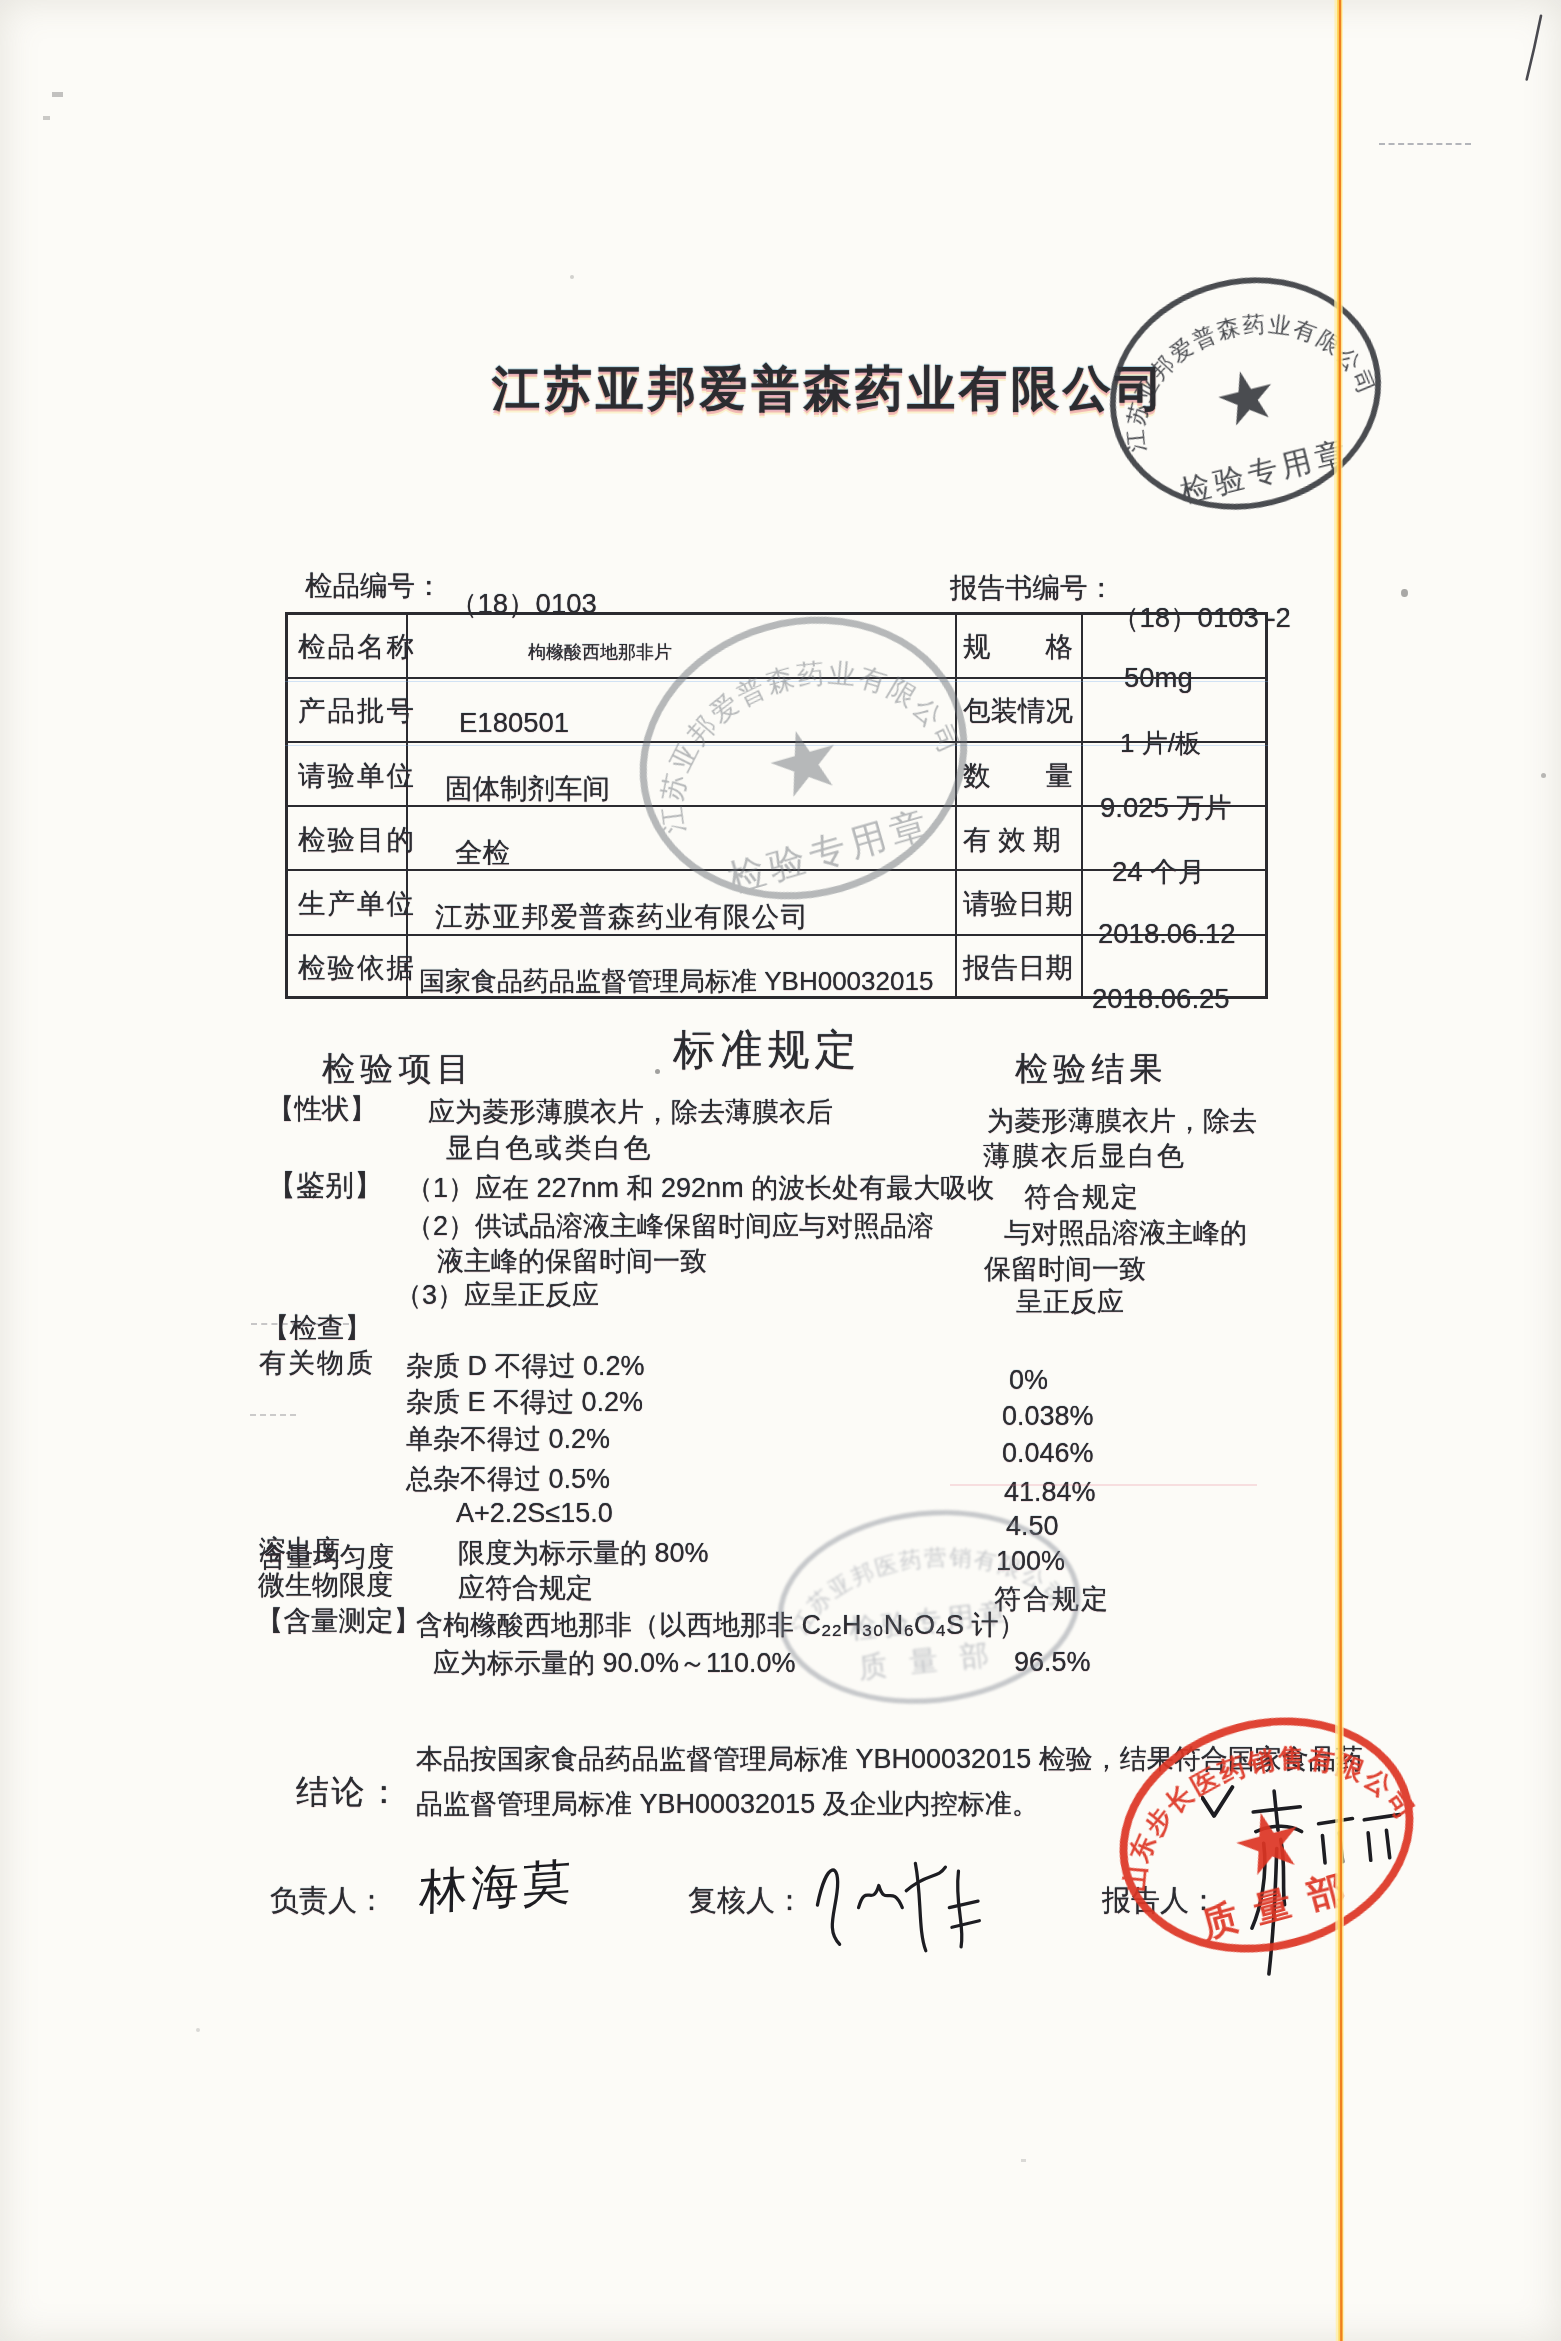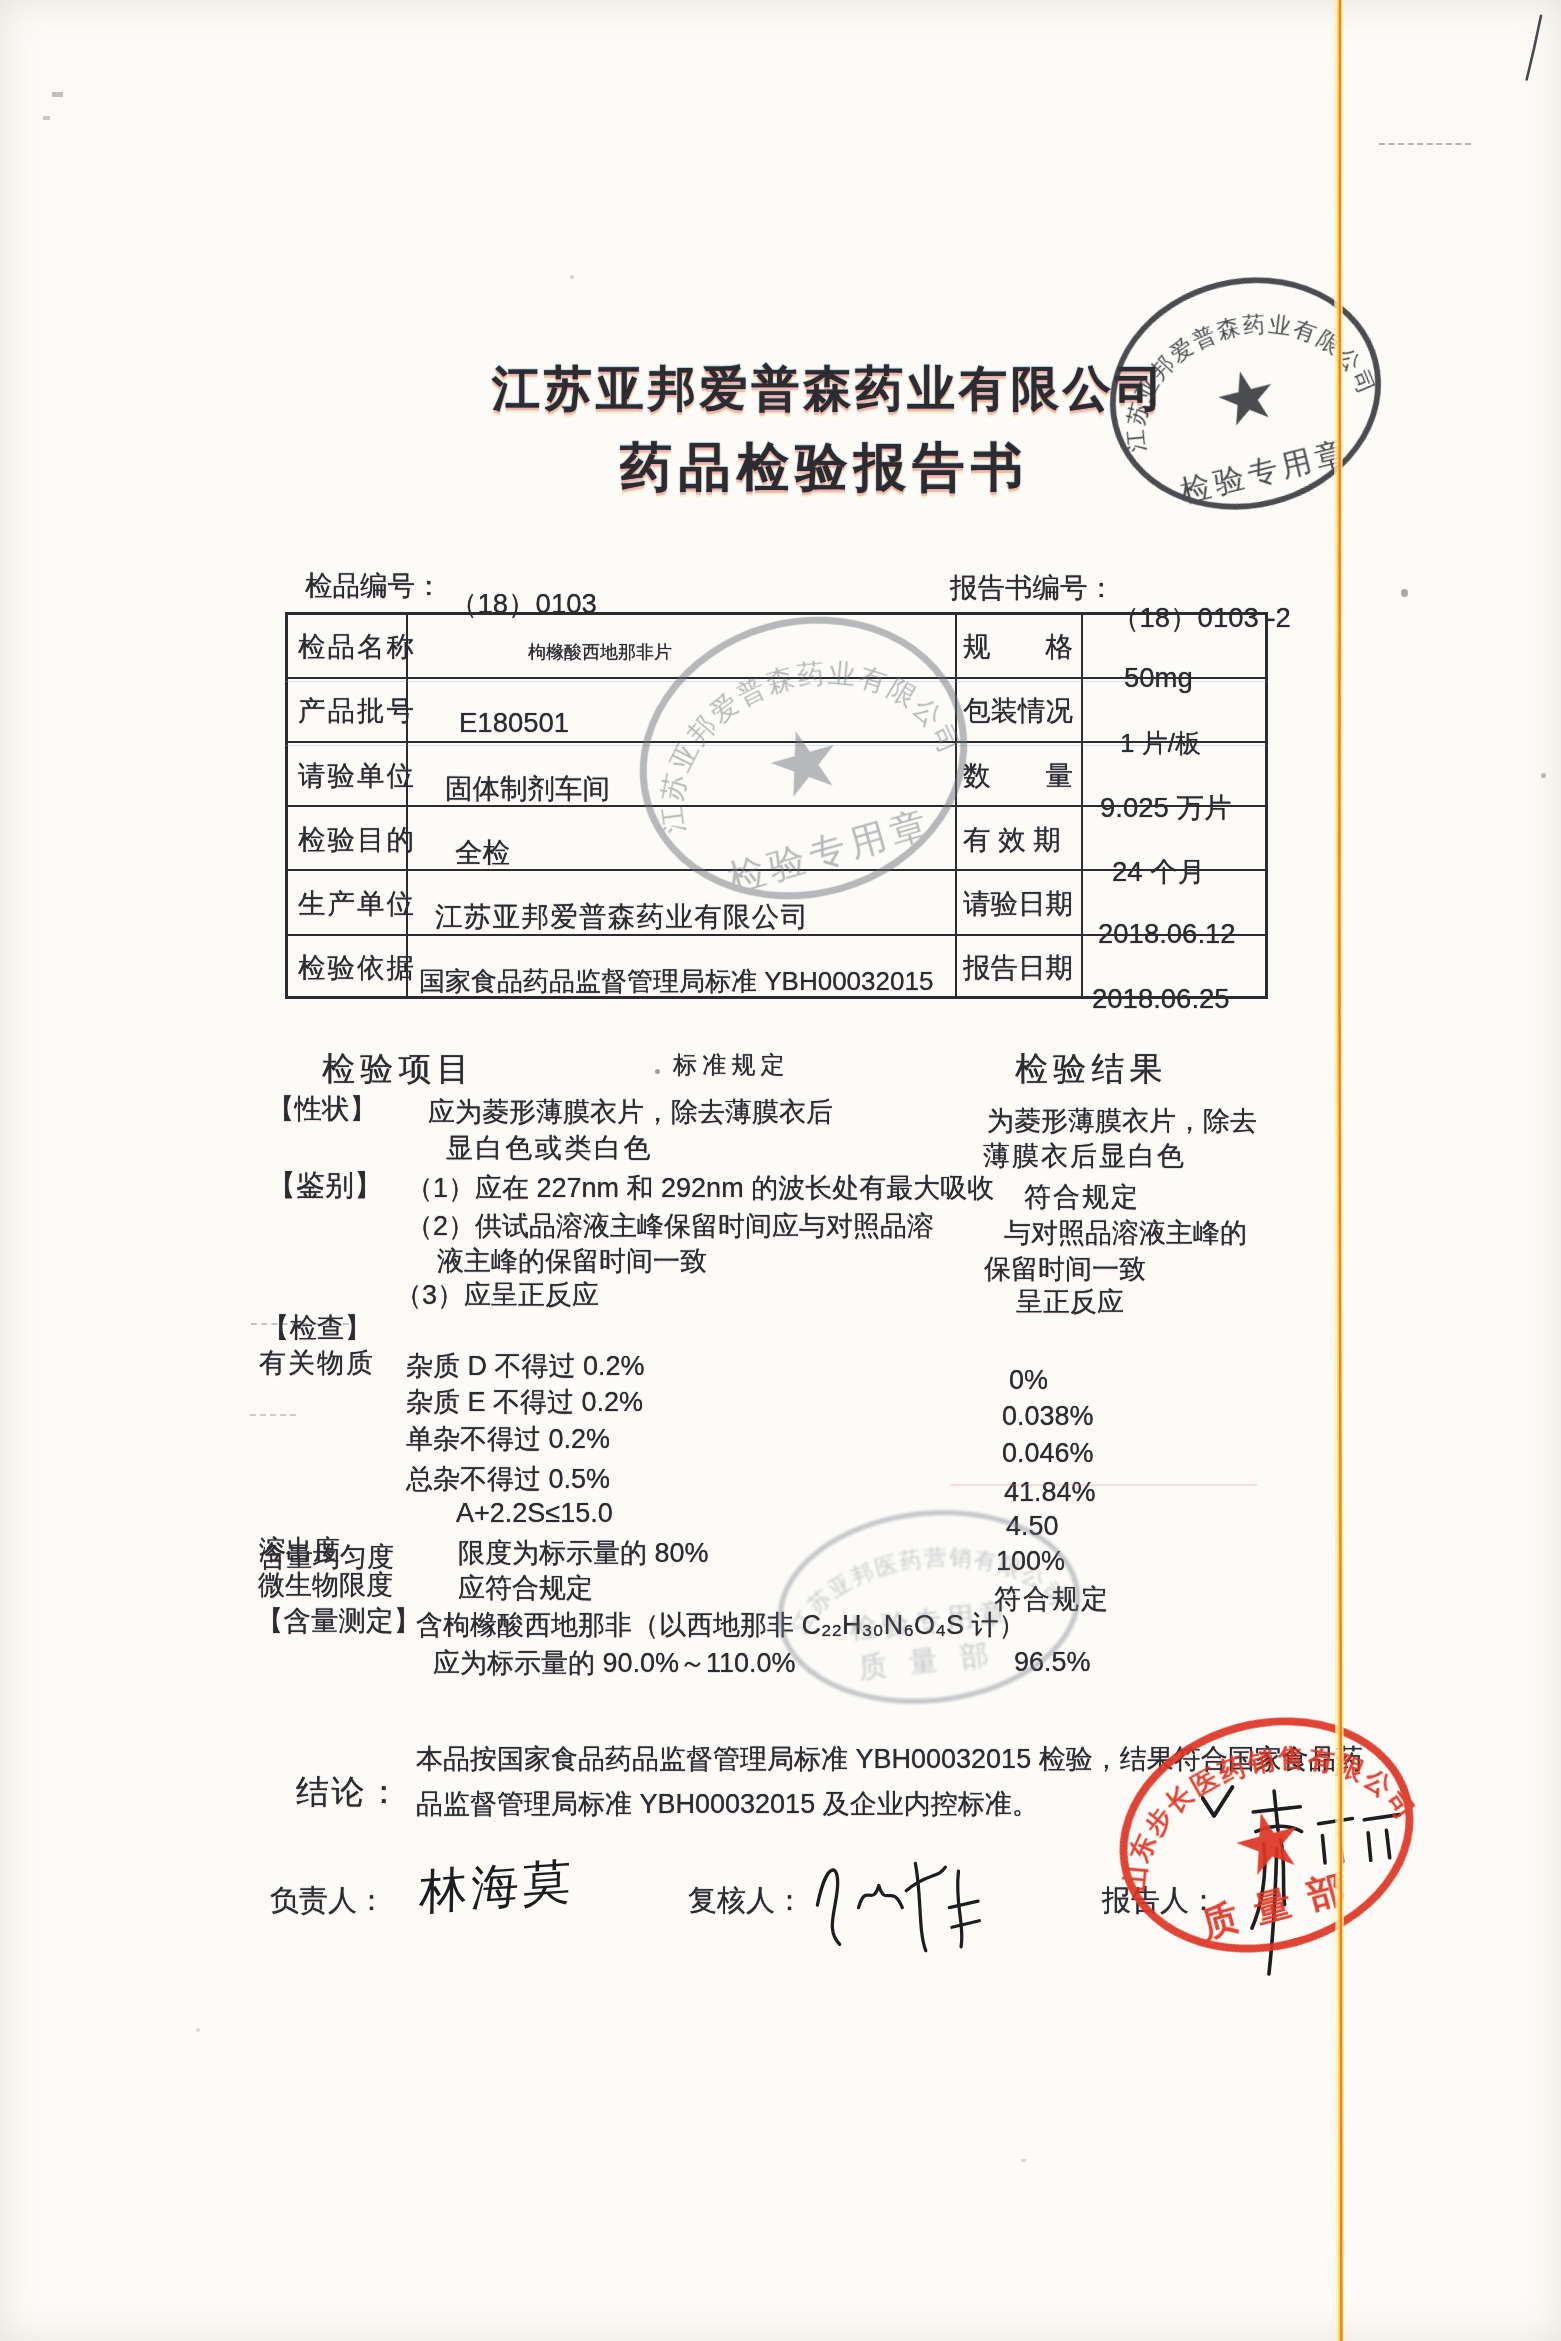--- a/index.html
+++ b/index.html
@@ -18,21 +18,20 @@
   .stamp text{fill:currentColor;font-family:"Liberation Sans","DejaVu Sans",sans-serif;}
   .hand{position:absolute;color:#1d1d22;font-weight:500;}
   svg.sig path{fill:none;stroke:#1d1d22;stroke-linecap:round;stroke-linejoin:round;}
 </style>
 </head>
 <body>
 
 <div id="page">
 
   <div class="t chroma" style="left:492px;top:357px;font-size:48px;letter-spacing:3.9px;font-weight:600;">江苏亚邦爱普森药业有限公司</div>
-  <div class="t chroma" style="left:620px;top:433px;font-size:52px;letter-spacing:6.5px;font-weight:700;">药品检验报告书</div>
 
   <div class="t print" style="left:305px;top:568px;font-size:27.5px;">检品编号：</div>
   <div class="t print" style="left:450px;top:586px;font-size:27.5px;">（18）0103</div>
   <div class="t print" style="left:950px;top:570px;font-size:27.5px;">报告书编号：</div>
   <div class="t print" style="left:1112px;top:600px;font-size:27.5px;">（18）0103 -2</div>
 
   <div>
     <div class="hl thick" style="left:285px;top:612px;width:983px;"></div>
     <div class="hl" style="left:285px;top:677px;width:983px;"></div>
     <div class="hl" style="left:285px;top:741px;width:983px;"></div>
@@ -72,21 +71,21 @@
     <div class="t print" style="left:1124px;top:662px;font-size:27.5px;">50mg</div>
     <div class="t print" style="left:1120px;top:726px;font-size:26px;">1 片/板</div>
     <div class="t print" style="left:1100px;top:790px;font-size:27.5px;">9.025 万片</div>
     <div class="t print" style="left:1112px;top:854px;font-size:27.5px;">24 个月</div>
     <div class="t print" style="left:1098px;top:918px;font-size:27.5px;text-align:right;">2018.06.12</div>
     <div class="t print" style="left:1092px;top:983px;font-size:27.5px;">2018.06.25</div>
   </div>
 
   <div>
     <div class="t print" style="left:322px;top:1047px;font-size:33px;letter-spacing:5.2px;">检验项目</div>
-    <div class="t print" style="left:673px;top:1049px;font-size:24px;letter-spacing:5.2px;text-align:right;">标准规定</div>
+    <div class="t print" style="left:673px;top:1022px;font-size:42px;letter-spacing:5.2px;text-align:right;">标准规定</div>
     <div class="t print" style="left:1015px;top:1047px;font-size:33px;letter-spacing:5.2px;">检验结果</div>
 
     <div class="t print" style="left:267px;top:1091px;font-size:27.5px;">【性状】</div>
     <div class="t print" style="left:428px;top:1094px;font-size:27px;">应为菱形薄膜衣片，除去薄膜衣后</div>
     <div class="t print" style="left:446px;top:1130px;font-size:27px;letter-spacing:2.6px;">显白色或类白色</div>
     <div class="t print" style="left:987px;top:1103px;font-size:27px;">为菱形薄膜衣片，除去</div>
     <div class="t print" style="left:983px;top:1138px;font-size:27px;letter-spacing:2px;">薄膜衣后显白色</div>
 
     <div class="t print" style="left:267px;top:1166px;font-size:29px;">【鉴别】</div>
     <div class="t print" style="left:406px;top:1170px;font-size:27px;">（1）应在 227nm 和 292nm 的波长处有最大吸收</div>

